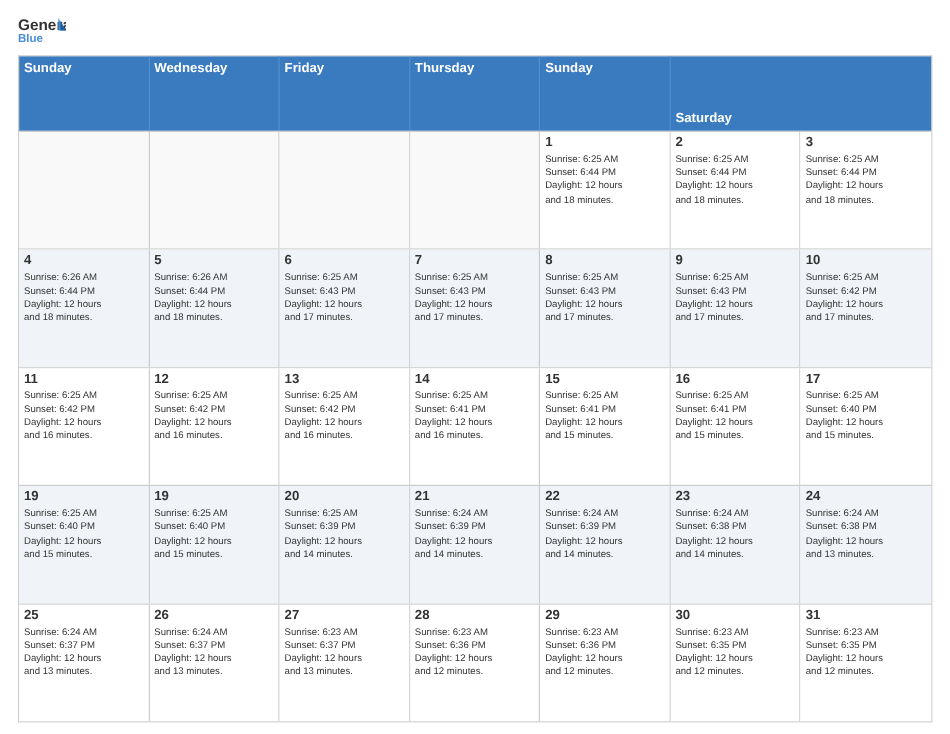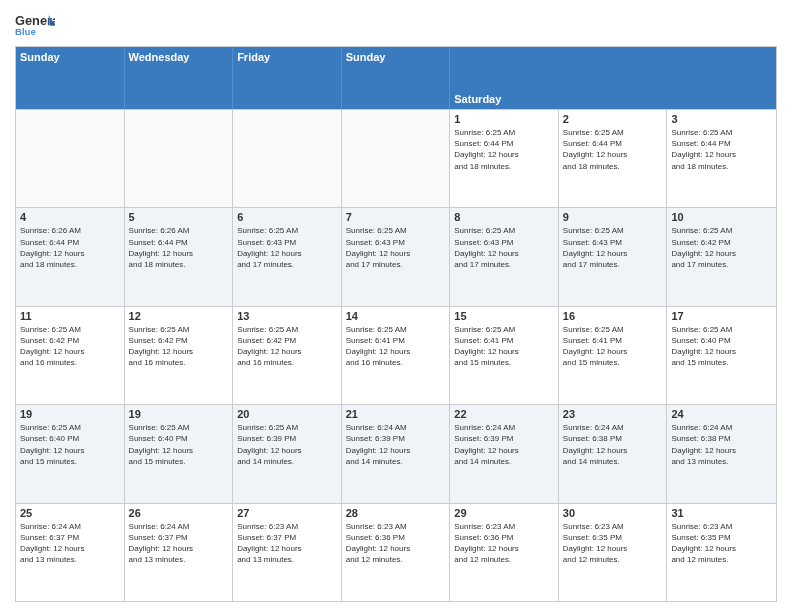--- a/index.html
+++ b/index.html
@@ -119,20 +119,21 @@
       <h1></h1>
       <h2></h2>
     </div>
   </div>
 
   <div class="calendar">
     <div class="cal-header-row">
     <div class="cal-header-cell">Sunday</div>
         <div class="cal-header-cell">Wednesday</div>
         <div class="cal-header-cell">Friday</div>
+        <div class="cal-header-cell">Thursday</div>
         <div class="cal-header-cell">Sunday</div>
         <div class="cal-header-cell">Saturday</div>
       </div>
     <div class="cal-body">
     <div class="cal-week">
           <div class="cal-cell empty"></div>
           <div class="cal-cell empty"></div>
           <div class="cal-cell empty"></div>
           <div class="cal-cell empty"></div>
           <div class="cal-cell">

